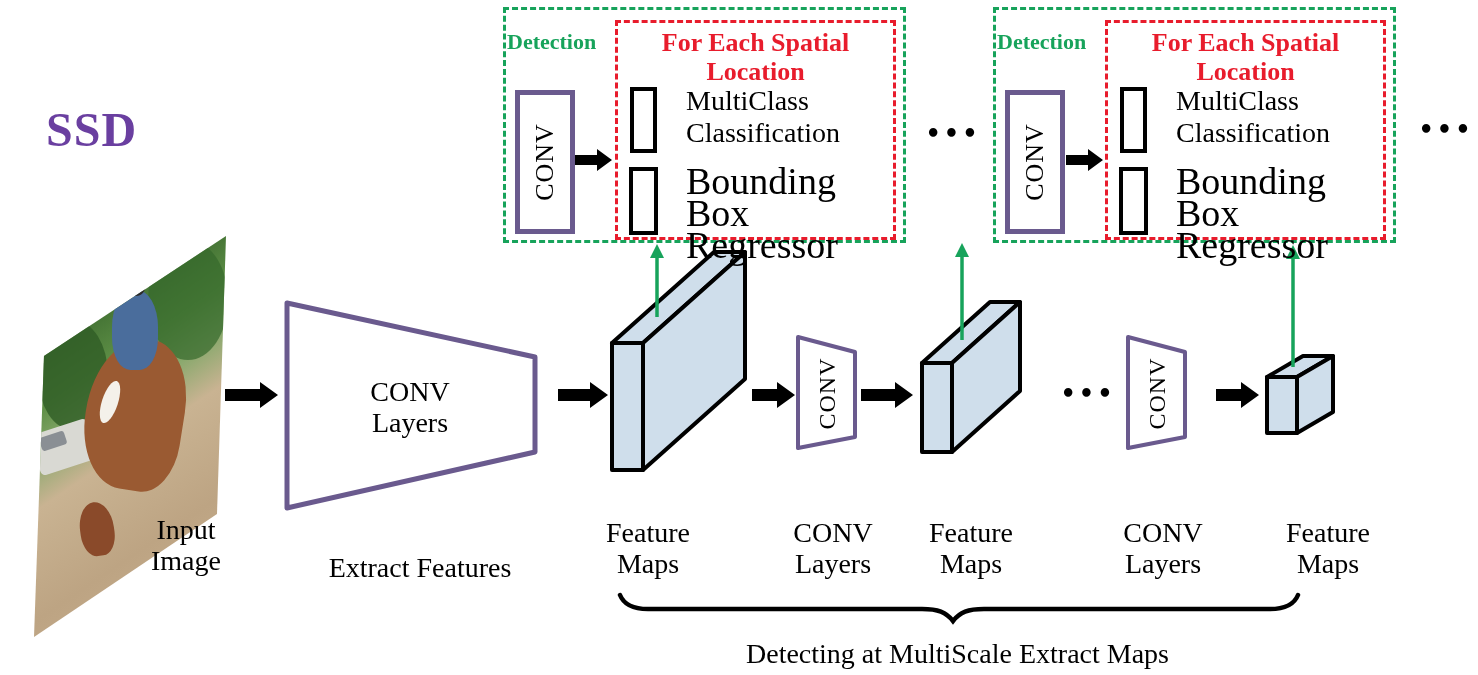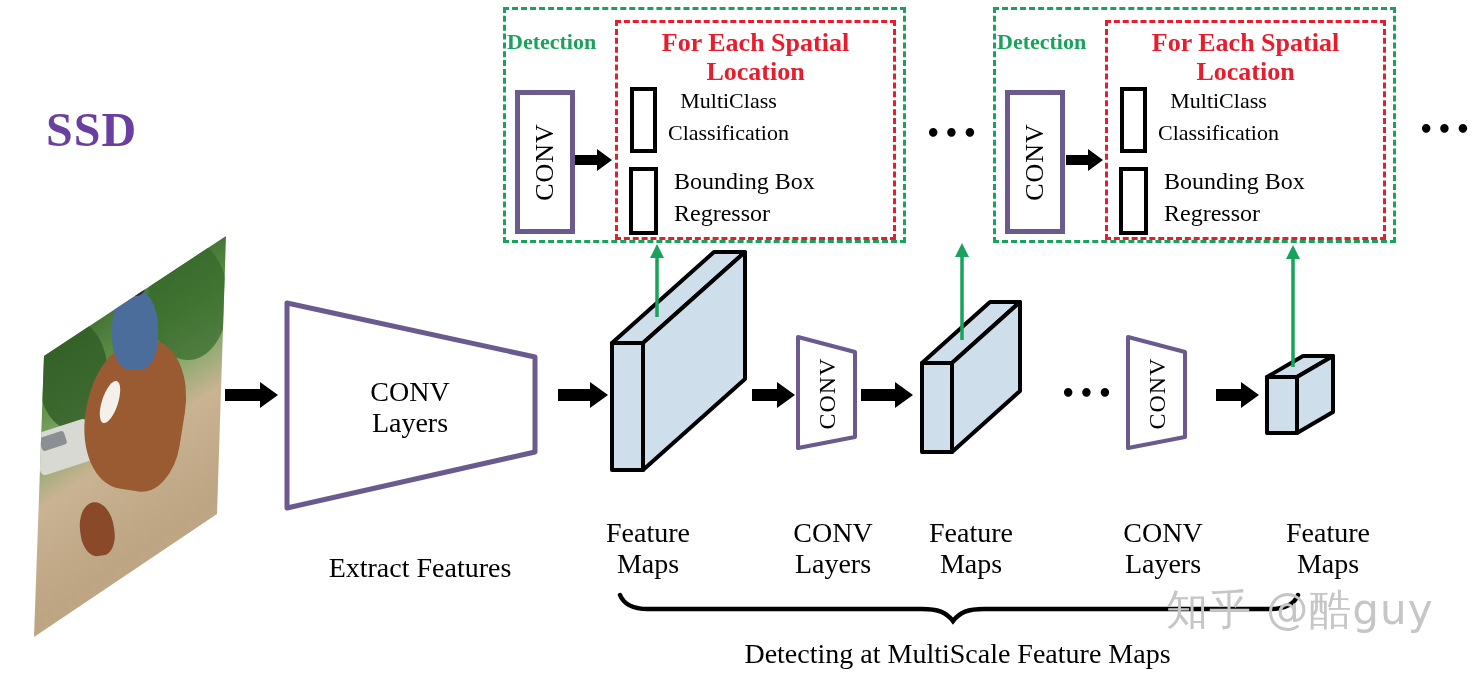--- a/index.html
+++ b/index.html
@@ -33,22 +33,22 @@
   .panel-1{left:503px;} .panel-2{left:993px;}
   .det-label{left:1px;top:19px;font-size:22px;font-weight:bold;color:#17a35b;}
   .conv-rect{left:9px;top:80px;width:60px;height:144px;border:5px solid #6a5a8e;box-sizing:border-box;
     display:flex;align-items:center;justify-content:center;background:#fff;}
   .conv-rect span{transform:rotate(-90deg);font-size:26px;white-space:nowrap;letter-spacing:1px;}
   .red-box{left:109px;top:10px;width:281px;height:220px;border:3px dashed #e81c2c;box-sizing:border-box;}
   .spatial-title{left:0;right:0;top:5px;text-align:center;font-size:26px;line-height:29px;font-weight:bold;color:#e81c2c;}
   .mini-rect{border:4px solid #000;background:#fff;box-sizing:border-box;}
   .mc-rect{left:12px;top:64px;width:27px;height:66px;}
   .bb-rect{left:11px;top:144px;width:29px;height:68px;}
-  .mc-text{left:50px;top:62px;font-size:22px;line-height:32px;text-align:center;}
-  .bb-text{left:56px;top:142px;font-size:24px;line-height:32px;}
+  .mc-text{left:68px;top:62px;font-size:28px;line-height:32px;}
+  .bb-text{left:68px;top:142px;font-size:38px;line-height:32px;}
   
   .trap-conv{display:flex;align-items:center;justify-content:center;z-index:3;}
   .trap-conv span{transform:rotate(-90deg);font-size:24px;white-space:nowrap;letter-spacing:1px;}
   .trap1-text{left:800px;top:342px;width:54px;height:102px;}
   .trap2-text{left:1130px;top:342px;width:54px;height:102px;}
   
   .dots{font-size:24px;font-weight:bold;letter-spacing:3px;z-index:3;font-family:"DejaVu Sans",sans-serif;}
   
   .watermark{left:1166px;top:582px;font-size:42px;color:#c6c6c6;z-index:4;
     font-family:"DejaVu Sans","Liberation Sans",sans-serif;letter-spacing:1px;}
@@ -116,20 +116,24 @@
     <g stroke="#17a35b" fill="#17a35b">
       <line x1="1293" y1="367" x2="1293" y2="257" stroke-width="3.5"></line>
       <polygon points="1286,259 1300,259 1293,245" stroke="none"></polygon>
     </g>
 
     <path d="M 620 595 C 624 605 633 609 648 609 L 922 609 C 938 609 946 612 953 621 C 960 612 968 609 984 609 L 1270 609 C 1285 609 1294 605 1298 595" fill="none" stroke="#000" stroke-width="4.5" stroke-linecap="round"></path>
   </svg>
 
   <div class="abs ssd-title">SSD</div>
 
+  <div class="abs lbl" style="left:130px;top:514px;width:112px;">
+    <div>Input</div>
+    <div>Image</div>
+  </div>
 
   <div class="abs lbl" style="left:330px;top:376px;width:160px;">
     <div>CONV</div>
     <div>Layers</div>
   </div>
   <div class="abs caption" style="left:290px;top:536px;width:260px;text-align:center;">Extract Features</div>
 
   <div class="abs panel panel-1">
     <div class="abs det-label">Detection</div>
     <div class="abs conv-rect">
@@ -201,17 +205,16 @@
   </div>
   <div class="abs lbl" style="left:1088px;top:517px;width:150px;">
     <div>CONV</div>
     <div>Layers</div>
   </div>
   <div class="abs lbl" style="left:1253px;top:517px;width:150px;">
     <div>Feature</div>
     <div>Maps</div>
   </div>
 
-  <div class="abs caption" style="left:700px;top:622px;width:515px;text-align:center;">Detecting at MultiScale Feature Maps</div>
-
-  <div class="abs watermark">知乎 @酷guy</div>
+  <div class="abs caption" style="left:700px;top:622px;width:515px;text-align:center;">Detecting at MultiScale Extract Maps</div>
+
 
 </div>
 
 </body></html>

